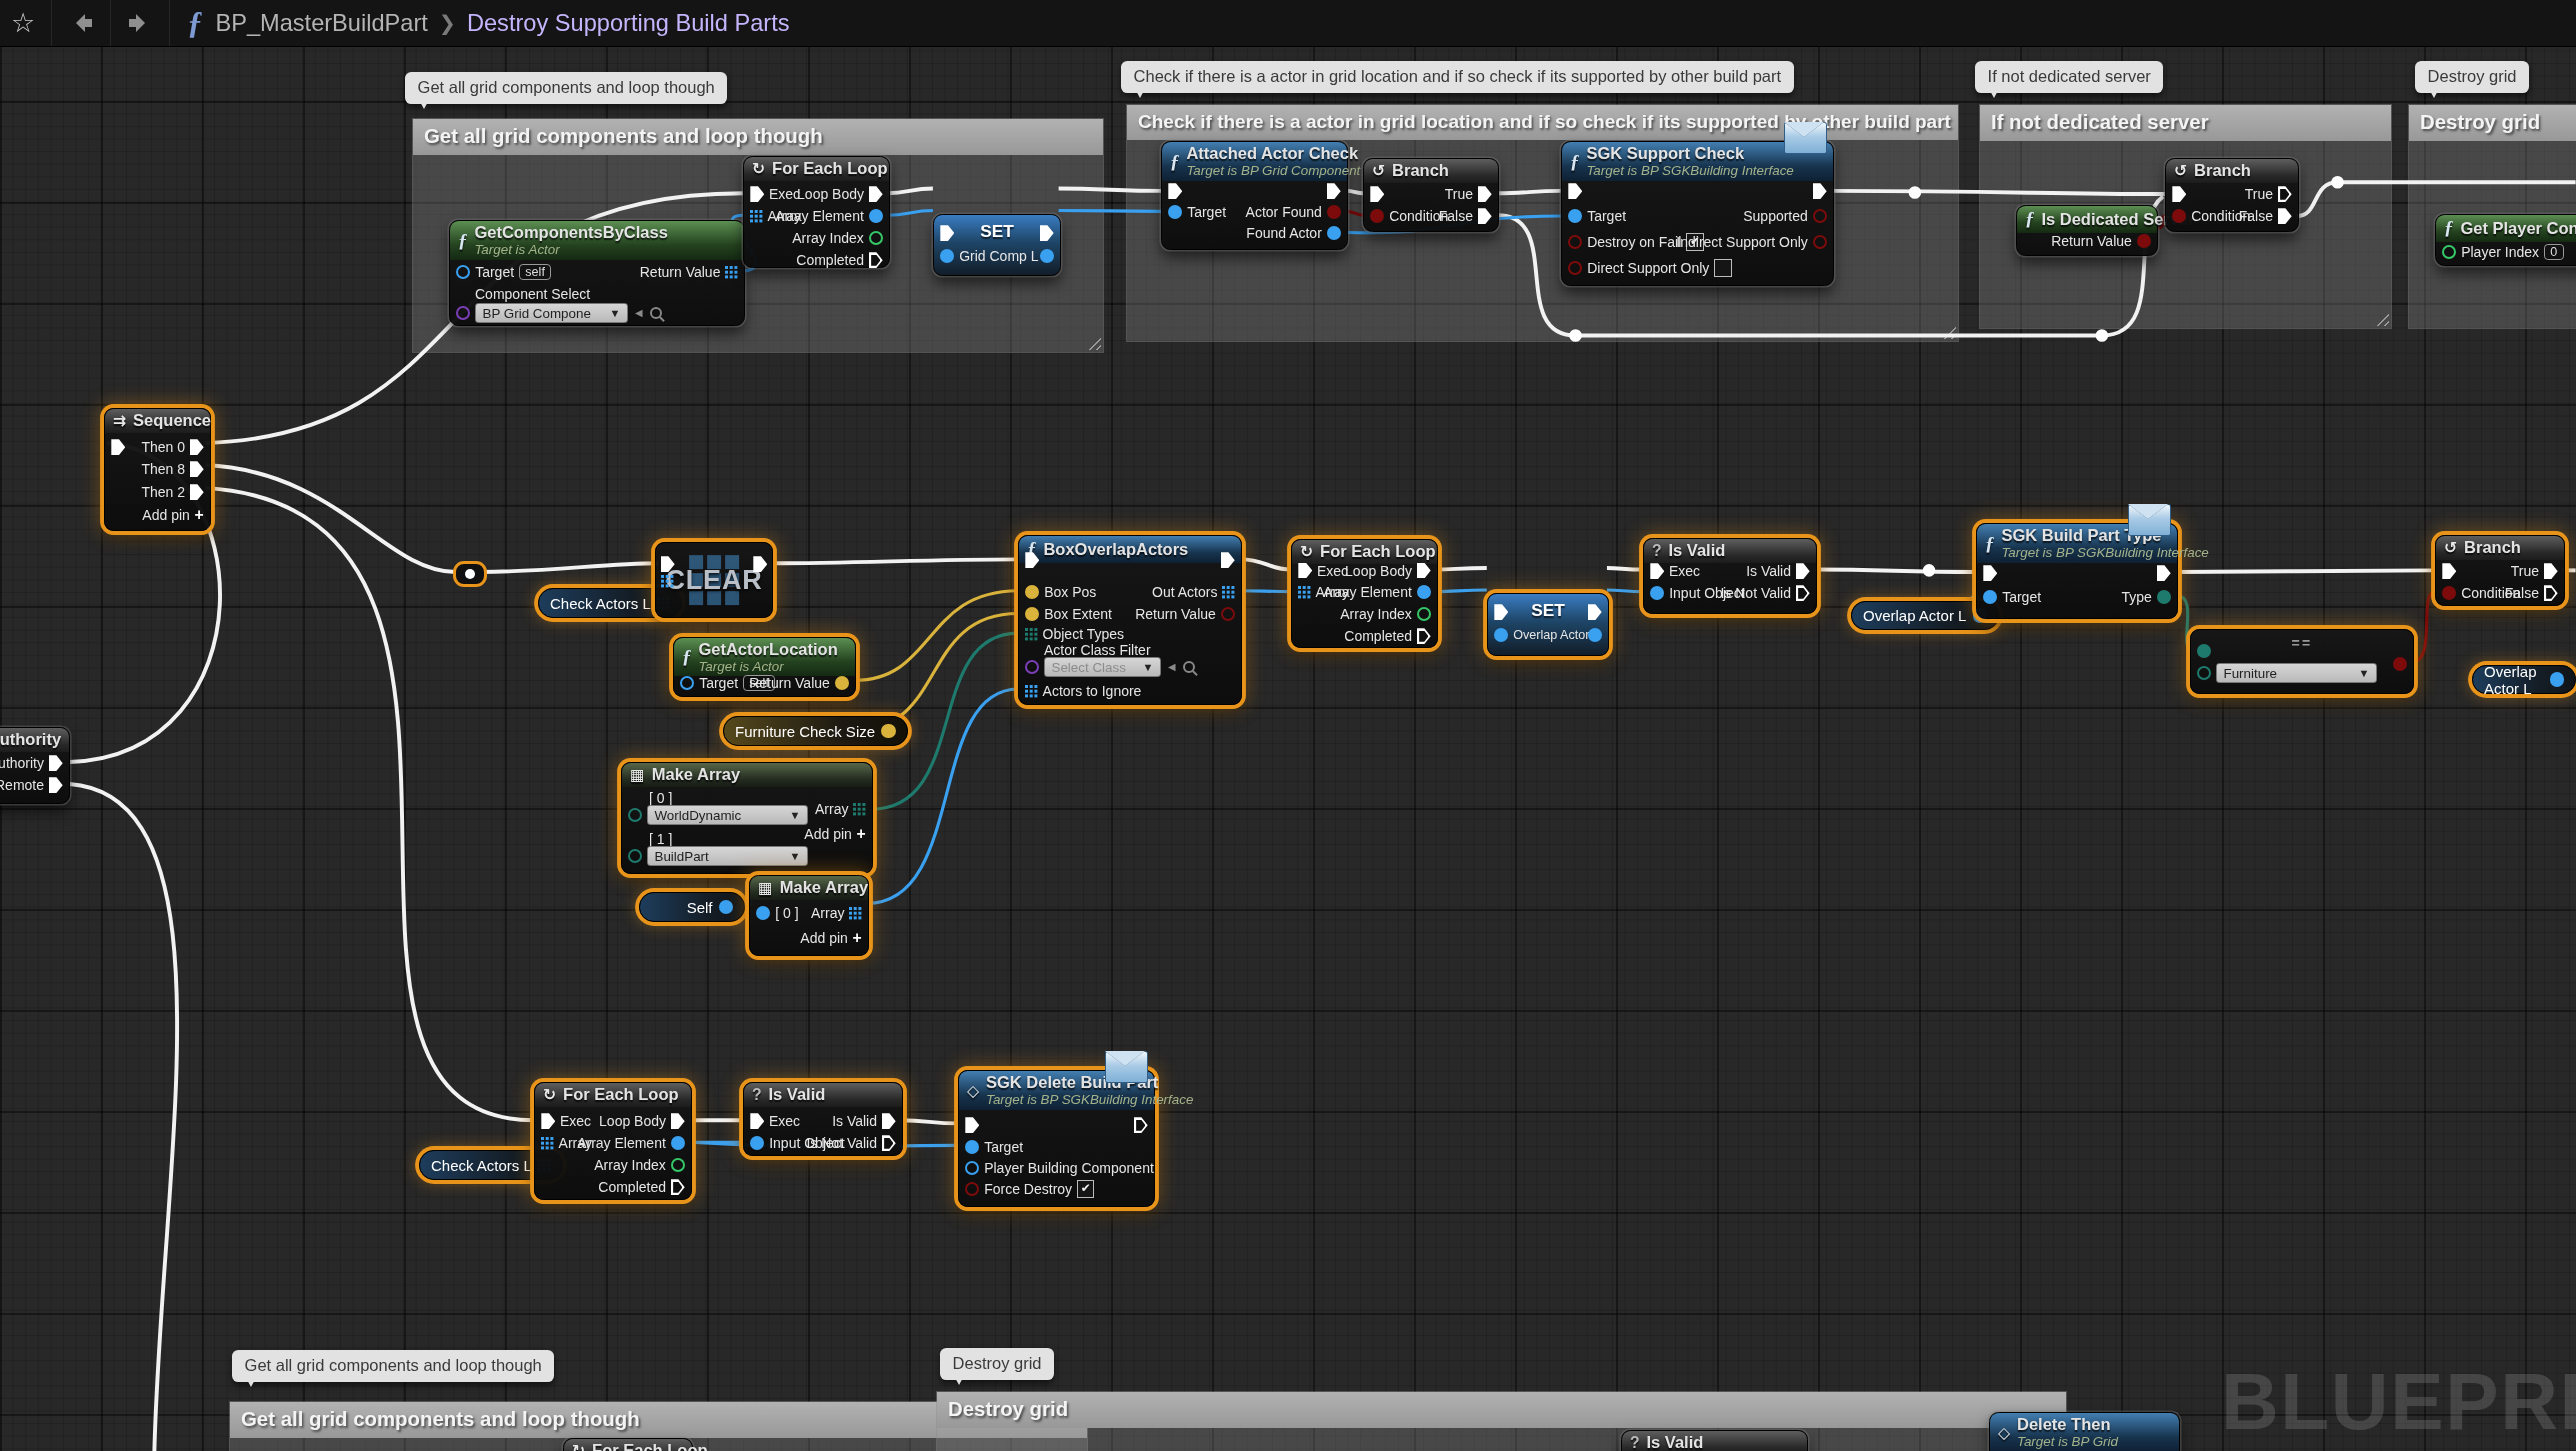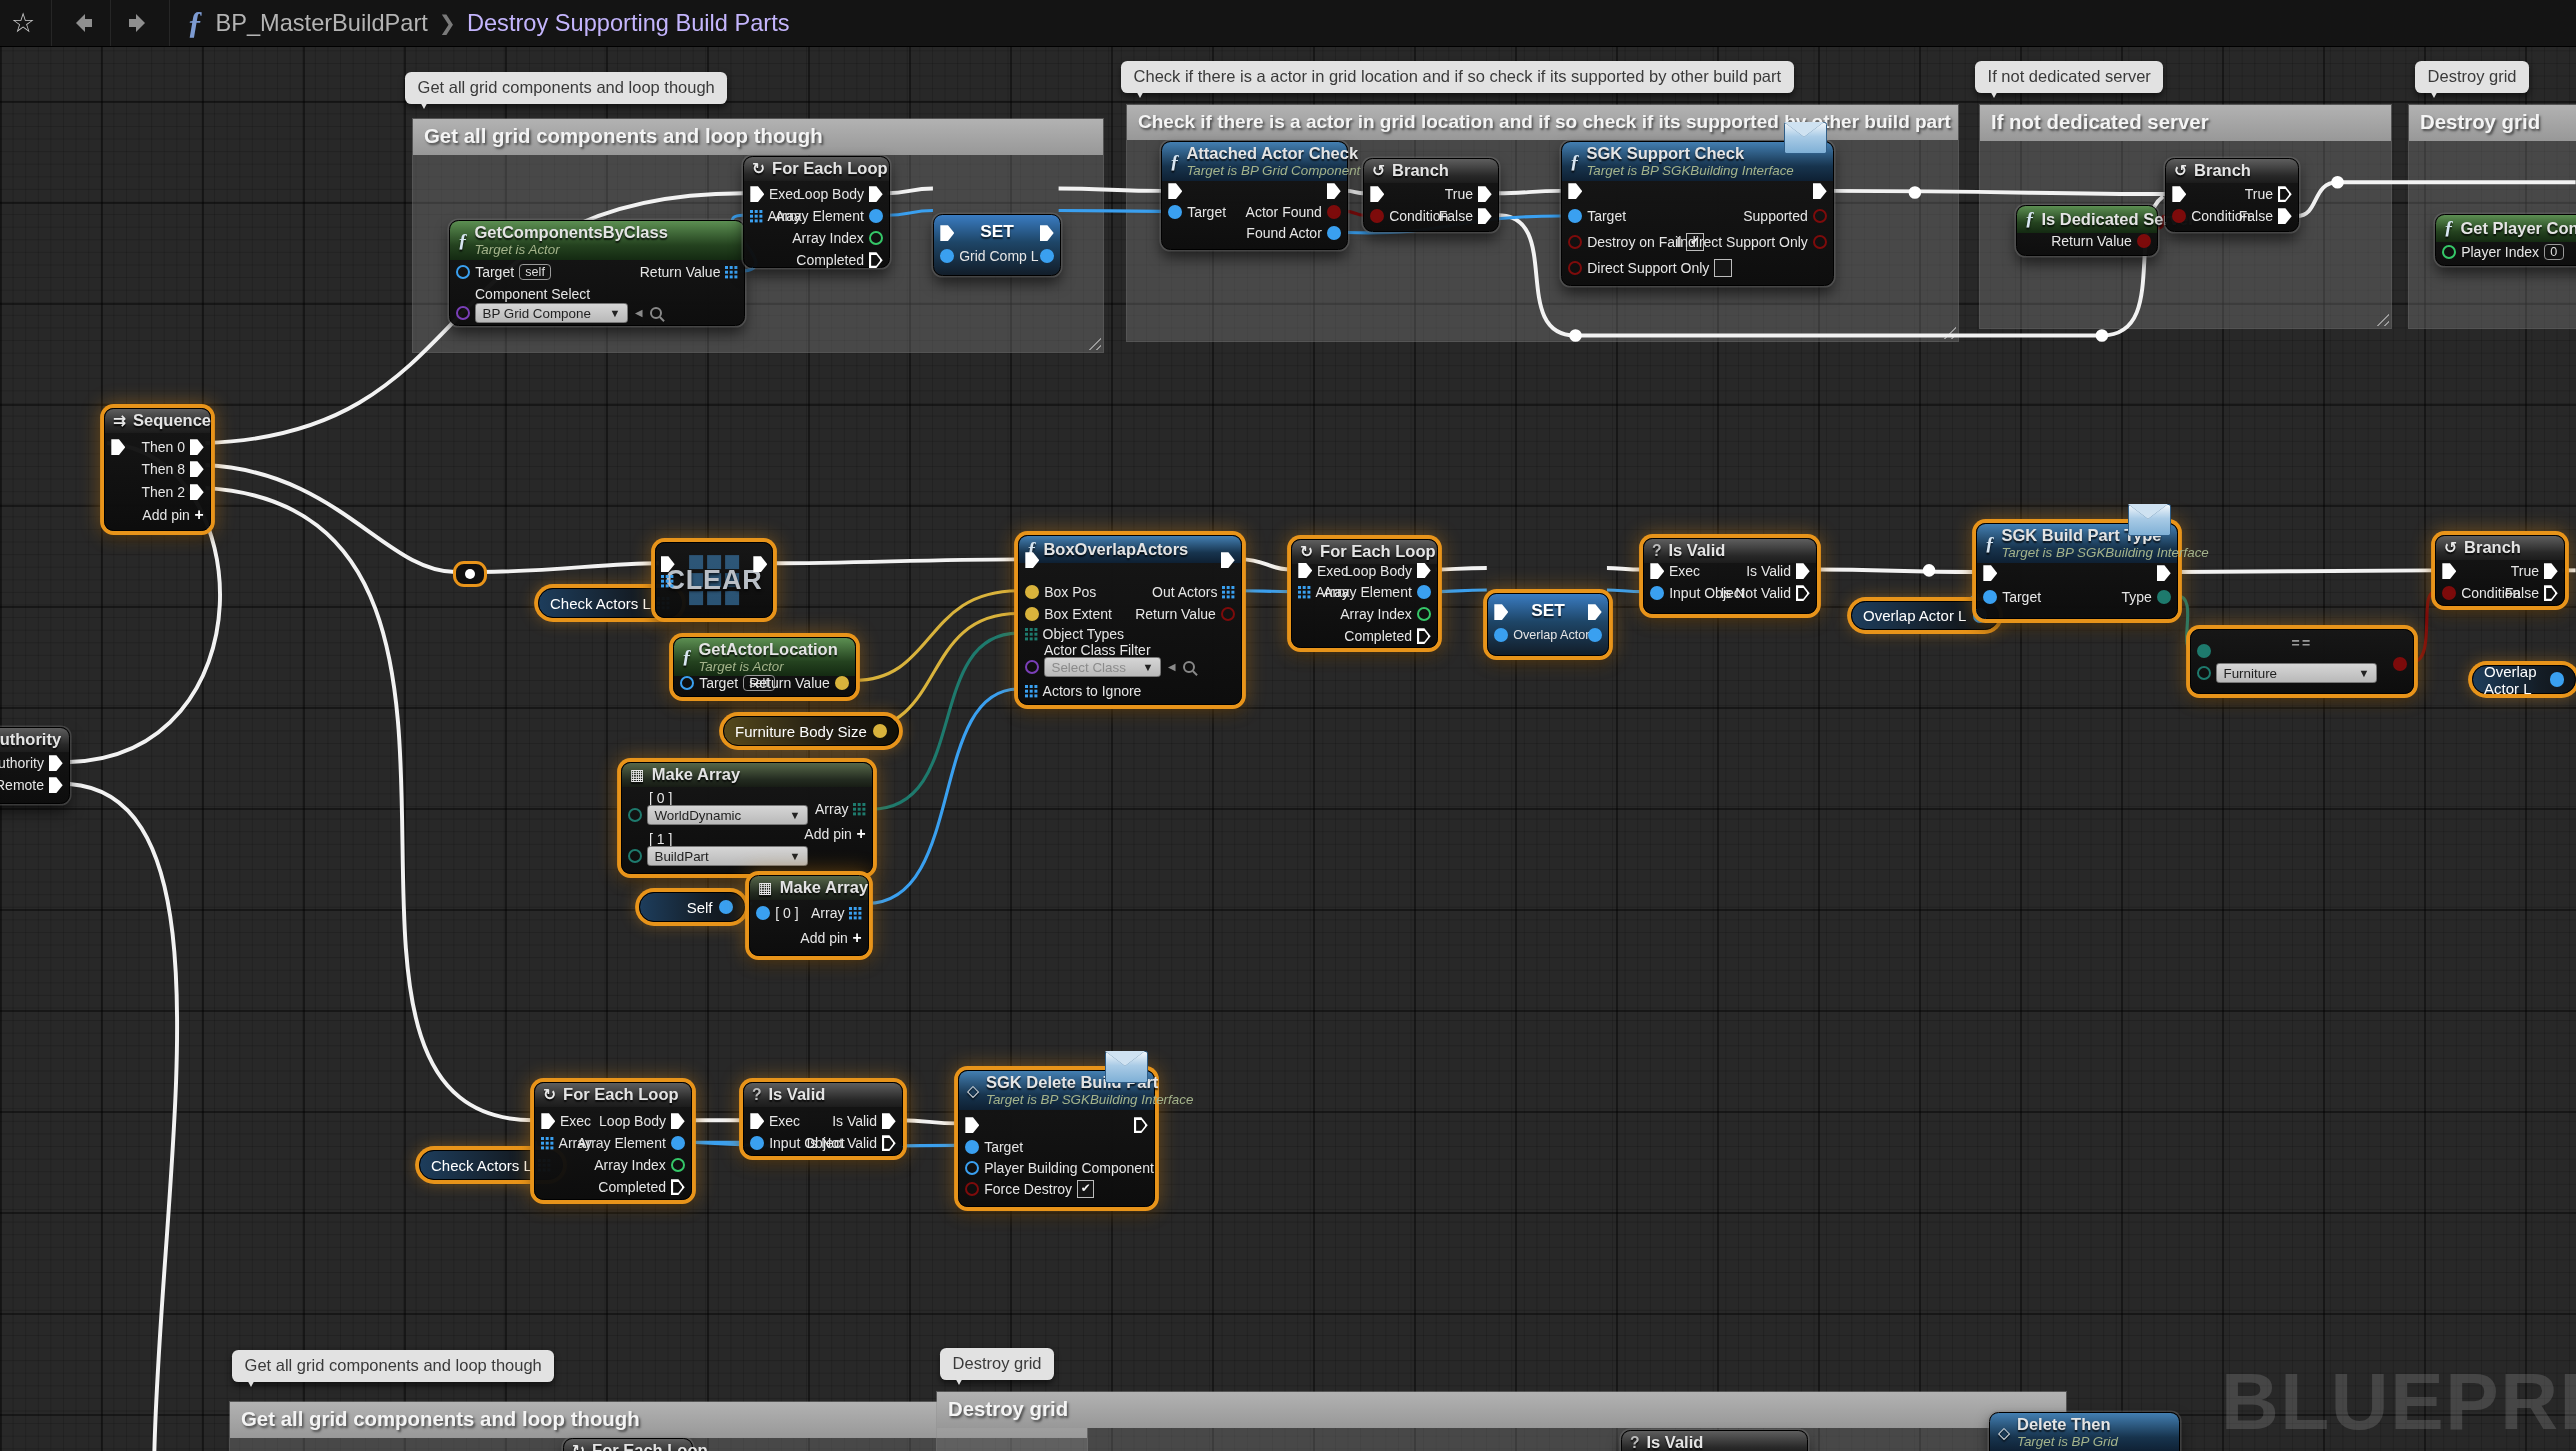--- a/index.html
+++ b/index.html
@@ -506,21 +506,21 @@
         <span>Target</span>
         <span class="selfbox">self</span>
       </div>
     <div class="pr r" style="right:6.3px;top:35px">
         <span class="c f" style="color:#d9b33c"></span>
         <span>Return Value</span>
       </div>
   </div>
 
   <div class="pill sel yellow" style="left:723px;top:716px">
-    <span>Furniture Body Size</span>
+    <span>Furniture Check Size</span>
     <span class="c f" style="color:#d9b33c"></span>
     </div>
 
   <div class="node sel" style="left:621px;top:762px;width:250px;height:110px">
     <div class="nh ma">
         <span class="hico">▦</span>
       <span>Make Array</span>
       </div>
     <div class="pr" style="left:27px;top:25px">
         <span>[ 0 ]</span>

